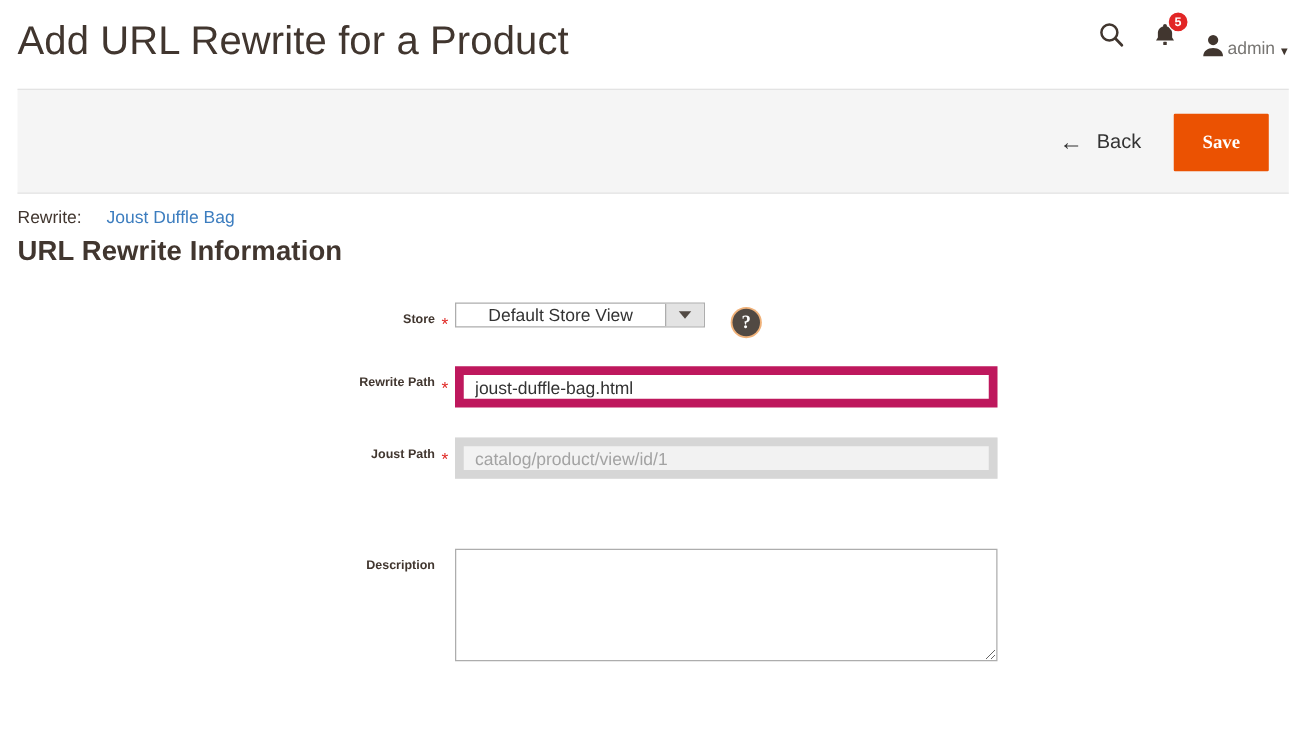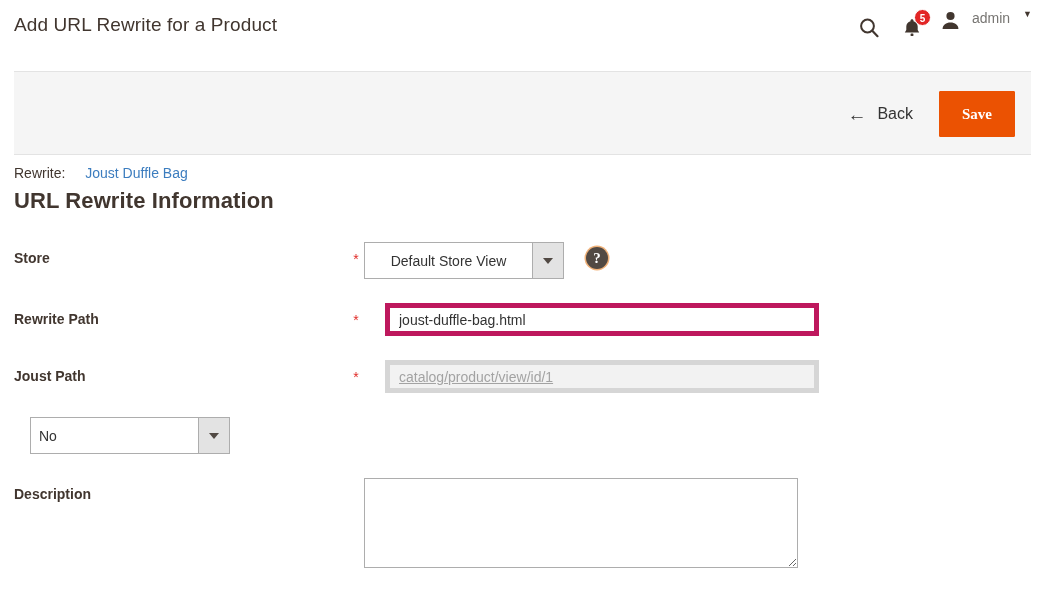--- a/index.html
+++ b/index.html
@@ -13,21 +13,21 @@
 
   .page { position: relative; width: 1046px; height: 602px; background: #fff; }
 
   
   .header {
     position: absolute; top: 0; left: 0; width: 1046px; height: 62px;
     background: #ffffff;
   }
   .page-title {
     position: absolute; left: 14px; top: 14px;
-    font-size: 19px; font-weight: 400; color: #41362f;
+    font-size: 32px; font-weight: 400; color: #41362f;
     letter-spacing: 0.1px; white-space: nowrap;
   }
   .header-right {
     position: absolute; right: 14px; top: 10px;
     display: flex; align-items: center; gap: 0px; height: 36px;
   }
   .hdr-btn {
     display: flex; align-items: center; justify-content: center;
     height: 36px; cursor: pointer;
   }
@@ -37,21 +37,21 @@
   .bell-icon { position: relative; }
   .bell-icon svg { display: block; }
   .notif-badge {
     position: absolute; top: -8px; right: -9px;
     min-width: 17px; height: 17px; border-radius: 50%;
     background: #e22626; color: #fff;
     font-size: 10px; font-weight: 700; line-height: 17px;
     text-align: center; padding: 0 1px;
     border: 1.5px solid #fff;
   }
-  .admin-wrap { display: flex; align-items: flex-start; gap: 12px; padding-left: 6px; }
+  .admin-wrap { display: flex; align-items: flex-end; gap: 2px; padding-left: 6px; }
   .avatar-icon svg { display: block; }
   .admin-name { font-size: 14px; color: #777572; }
   .chevron-down { font-size: 9px; color: #41362f; line-height: 1; margin-left: 1px; }
 
   
   .action-bar {
     position: absolute; left: 14px; top: 71px;
     width: 1017px; height: 84px;
     background: #f5f5f5;
     border-top: 1px solid #e3e3e3;
@@ -82,33 +82,33 @@
   .product-link { color: #3c7dbf; text-decoration: none; cursor: pointer; margin-left: 16px; }
   .section-heading {
     font-size: 22px; font-weight: 600; color: #41362f;
     margin: 7px 0 0 0; letter-spacing: 0.1px;
   }
 
   .form { margin-top: 28px; }
   .field-row { display: flex; align-items: flex-start; margin-bottom: 24px; }
   .field-label-cell {
     width: 334px; flex: 0 0 334px;
-    padding-top: 8px;
-    font-size: 14px; font-weight: 600; color: #41362f;
+    text-align: right; padding-top: 8px;
+    font-size: 10px; font-weight: 600; color: #41362f;
   }
   .req-star {
     display: inline-block; width: 16px; flex: 0 0 16px;
     text-align: center; color: #e02b27;
     font-size: 14px; padding-top: 8px; line-height: 1.35;
   }
   .field-control { flex: 1; display: flex; align-items: flex-start; }
 
   
   .select-shell {
-    display: inline-flex; height: 37px; width: 200px;
+    display: inline-flex; height: 20px; width: 200px;
     border: 1px solid #adadad; background: #fff;
     align-items: stretch; position: relative;
   }
   .select-shell.wide { width: 200px; }
   .select-value {
     flex: 1; display: flex; align-items: center;
     font-size: 14px; color: #333; padding: 0 8px;
   }
   .select-value.center { justify-content: center; }
   .select-arrow {
@@ -129,31 +129,30 @@
     background: #514943; color: #fff;
     font-size: 15px; font-weight: 700; line-height: 22px;
     text-align: center; margin-left: 22px; margin-top: 5px;
     box-shadow: 0 0 0 1.5px #f0b27a;
     cursor: pointer; font-family: "Liberation Serif", serif;
   }
 
   
   .text-input {
     width: 434px; height: 33px;
-    border: 5px solid #be185d; background: #fff;
+    border: 7px solid #be185d; background: #fff;
     font-family: "Liberation Sans", sans-serif;
     font-size: 14px; color: #333;
     padding: 0 9px;
-    margin-left: 21px;
   }
   .text-input.disabled {
     background: #f2f2f2; border-color: #d6d6d6; color: #9e9e9e;
   }
   .text-input::placeholder { color: #a3a3a3; }
-  .text-input:disabled { color: #701a75; text-decoration: underline; -webkit-text-fill-color: #a3a3a3; }
+  .text-input:disabled { color: #701a75; -webkit-text-fill-color: #a3a3a3; }
 
   .textarea {
     width: 434px; height: 90px;
     border: 1px solid #adadad; background: #fff;
     font-family: "Liberation Sans", sans-serif;
     font-size: 14px; color: #333;
     padding: 6px 9px; resize: vertical;
   }
 </style>
 </head>
@@ -243,28 +242,20 @@
       <div class="field-row">
         <div class="field-label-cell">Joust Path</div>
         <div class="req-star">*</div>
         <div class="field-control">
           <input class="text-input disabled" type="text" disabled="" placeholder="catalog/product/view/id/1" style="">
         </div>
       </div>
 
       <div class="field-row">
         <div class="req-star"></div>
-        <div class="field-control">
-          <div class="select-shell">
-            <span class="select-value">No</span>
-            <span class="select-arrow">
-              <span class="tri-down"></span>
-            </span>
-          </div>
-        </div>
       </div>
 
       <div class="field-row">
         <div class="field-label-cell">Description</div>
         <div class="req-star"></div>
         <div class="field-control">
           <textarea class="textarea" style=""></textarea>
         </div>
       </div>
 

